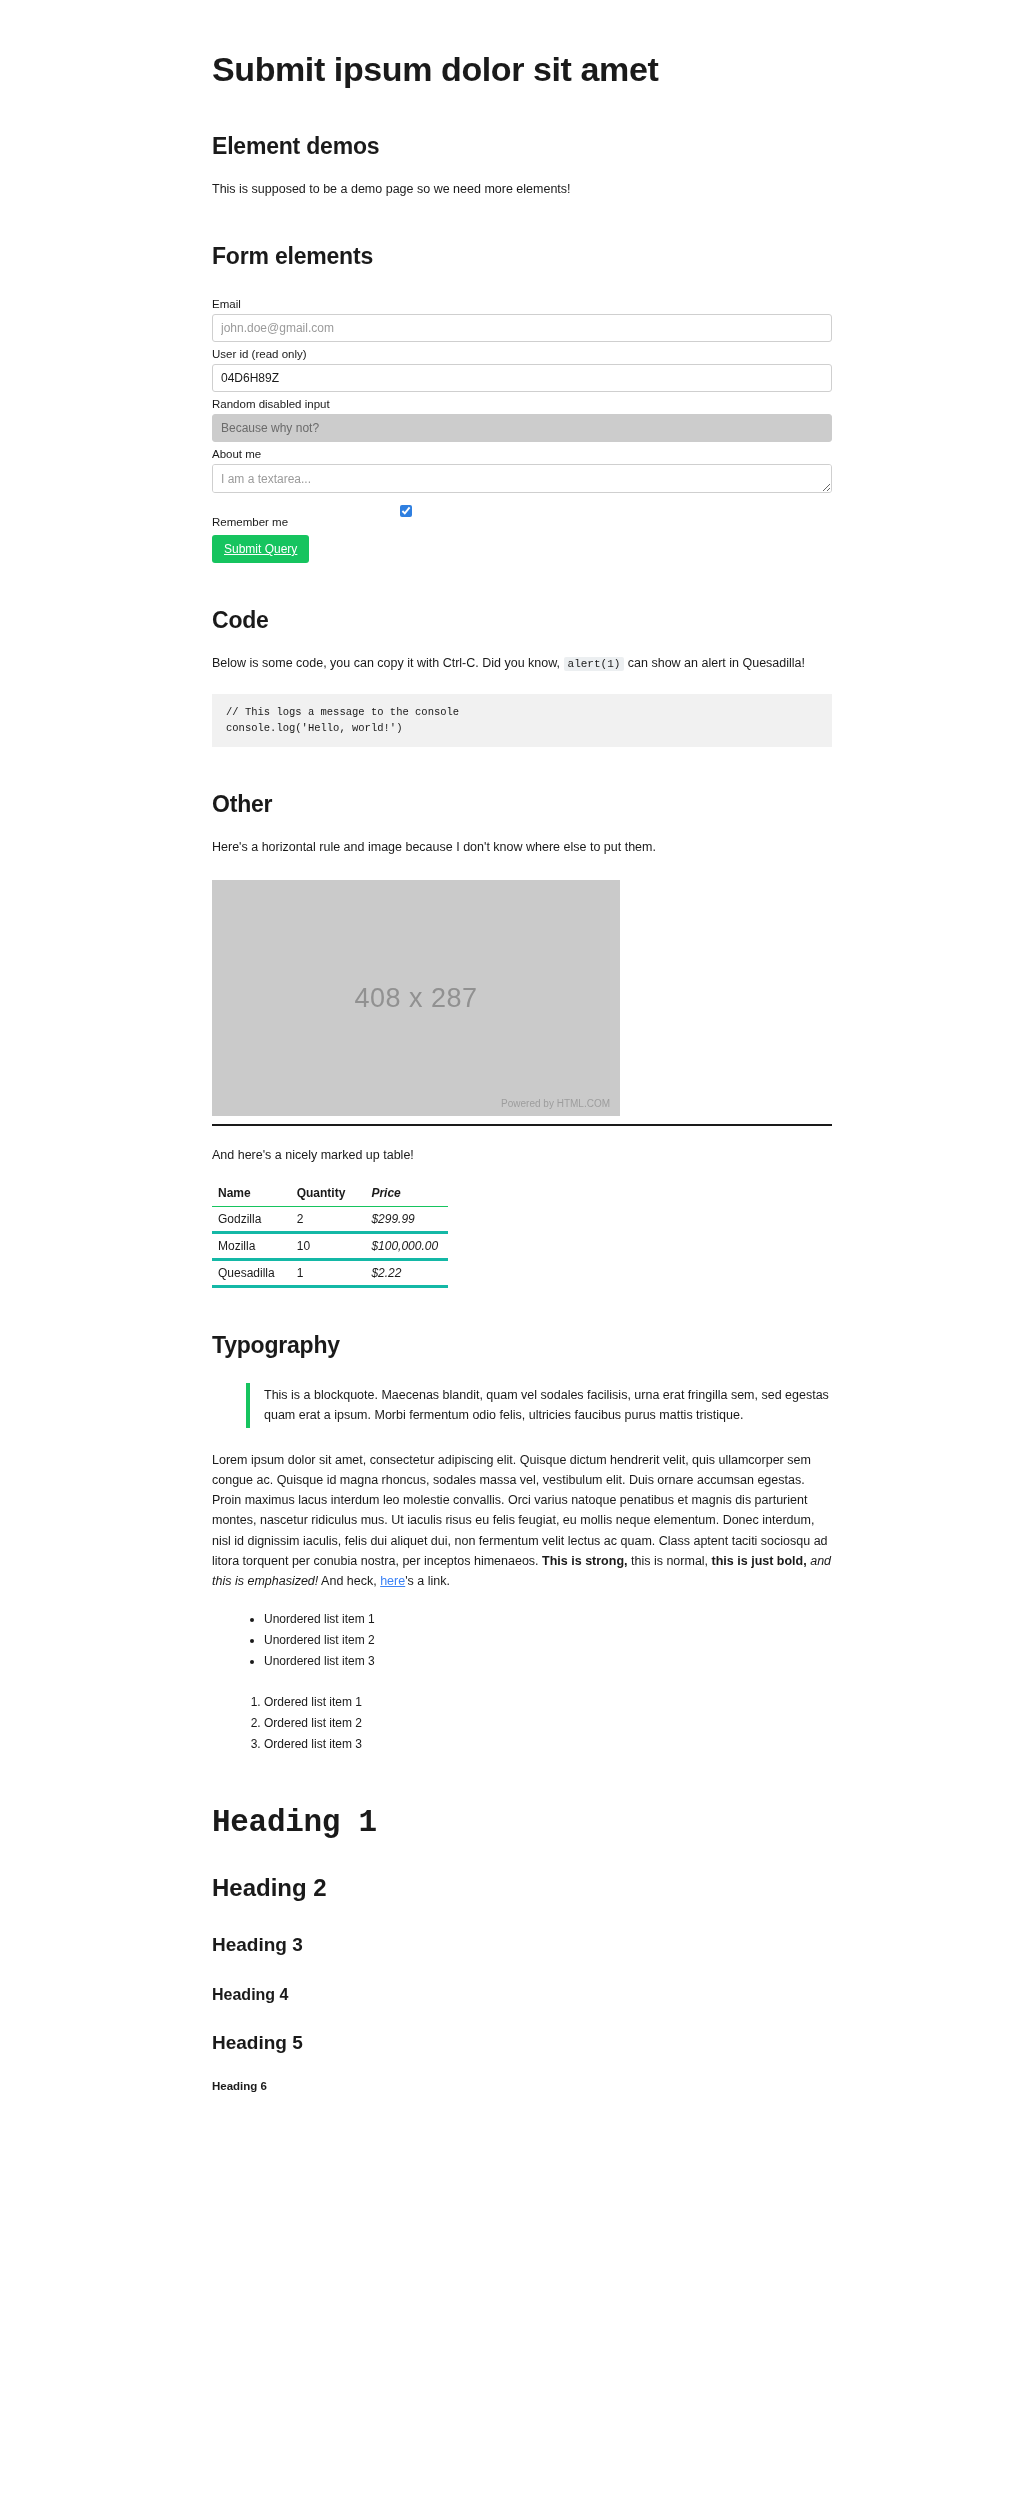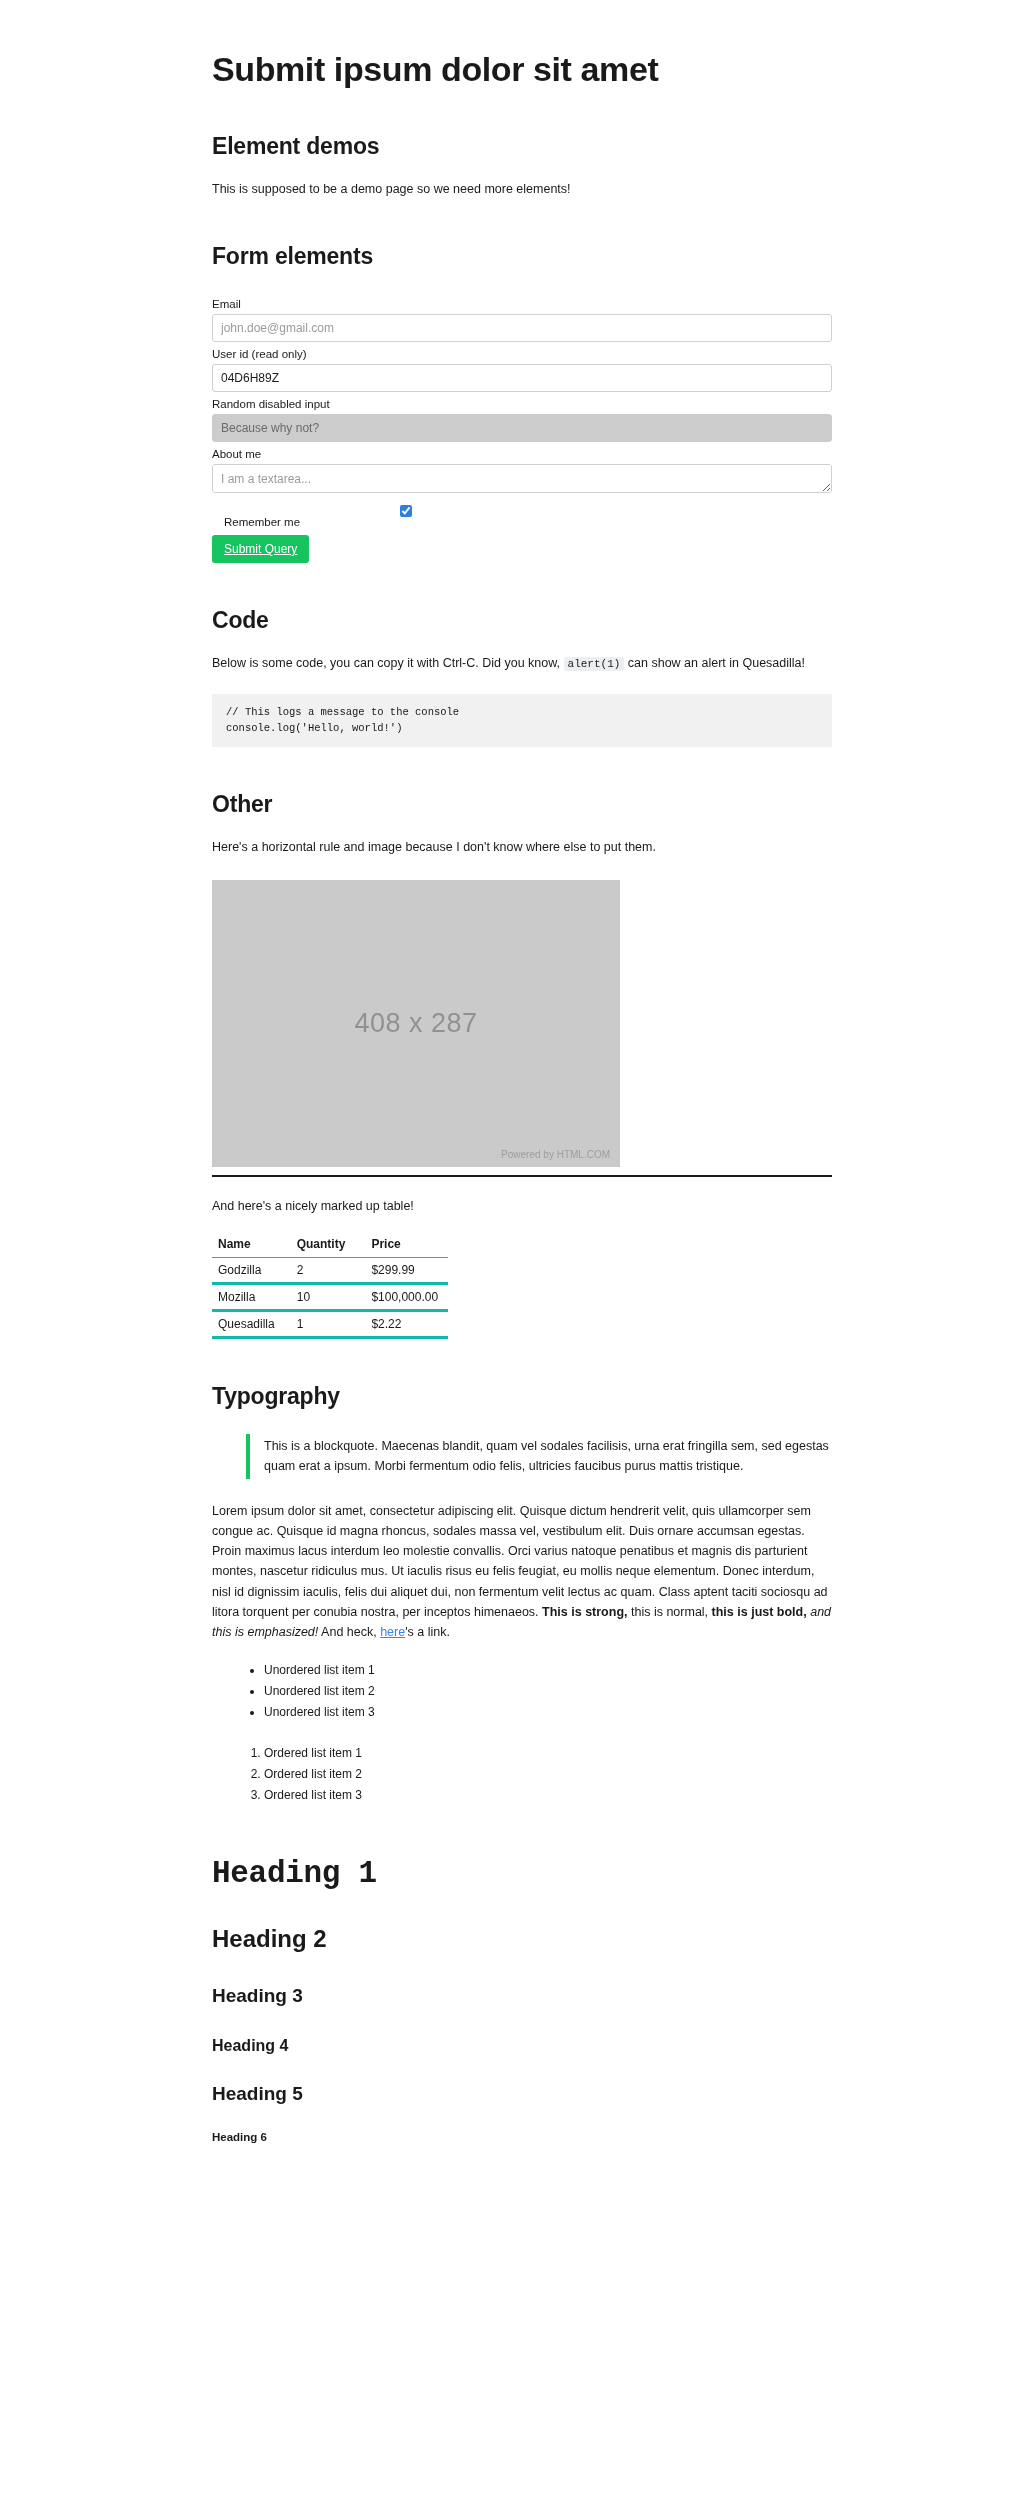--- a/index.html
+++ b/index.html
@@ -94,21 +94,21 @@
     position: absolute;
     left: 188px;
     top: 2px;
     width: 12px;
     height: 12px;
     margin: 0;
     accent-color: #2f7fe0;
   }
   .check-row .cb-label {
     position: absolute;
-    left: 12px;
+    left: 0;
     top: 13px;
     font-size: 11.5px;
   }
   .submit-btn {
     margin-top: 6px;
     display: inline-block;
     background: #18c964;
     background: #16c45f;
     color: #ffffff;
     border: none;
@@ -138,21 +138,21 @@
     line-height: 1.5;
     color: #1a1a1a;
     white-space: pre;
     overflow-x: auto;
   }
 
   
   .placeholder-img {
     margin-top: 22px;
     width: 408px;
-    height: 287px;
+    height: 236px;
     background: #cacaca;
     position: relative;
   }
   .placeholder-img .dims {
     position: absolute;
     left: 0; right: 0;
     top: 50%;
     transform: translateY(-50%);
     text-align: center;
     font-size: 27px;
@@ -181,21 +181,21 @@
   table.data th {
     text-align: left;
     font-weight: 700;
     padding: 5px 10px 6px 6px;
     border-bottom: 1px solid #16c45f;
   }
   table.data td {
     padding: 5px 10px 5px 6px;
     border-bottom: 3px solid #14b8a6;
   }
-  table.data th:nth-child(3), table.data td:nth-child(3) { padding-left: 16px; }
+  table.data th:nth-child(3), table.data td:nth-child(3) { padding-left: 16px; font-style: italic; }
   table.data th:nth-child(2), table.data td:nth-child(2) { padding-left: 12px; }
 
   
   blockquote.quote {
     margin: 24px 0 0 34px;
     padding: 2px 0 2px 14px;
     border-left: 4px solid #16c45f;
     font-size: 12.5px;
     line-height: 1.62;
   }

